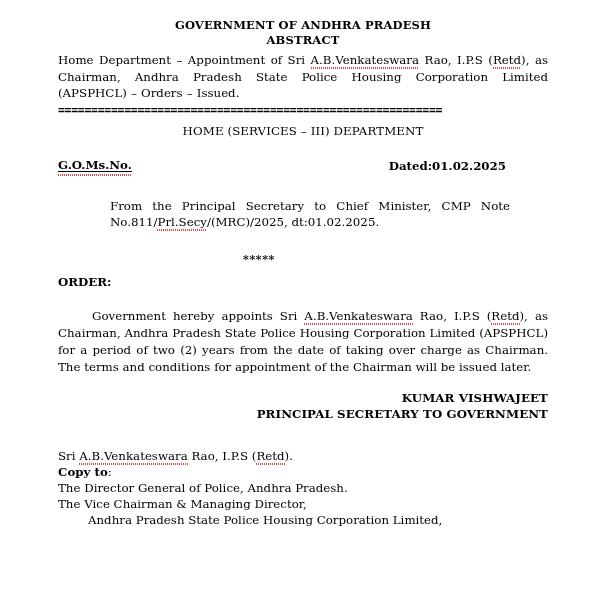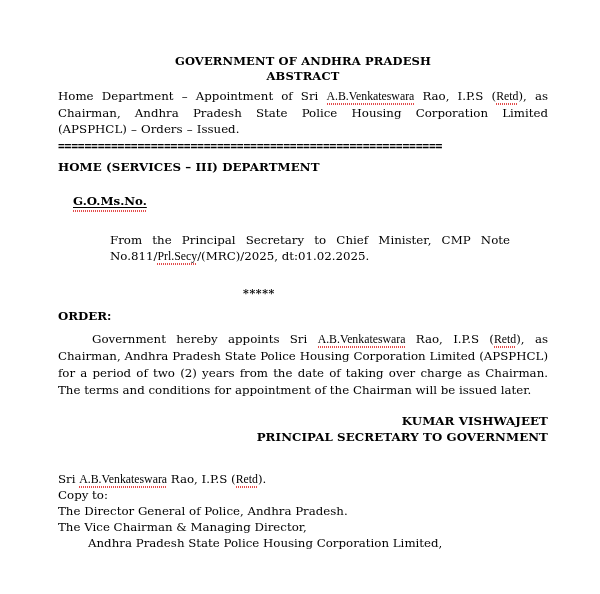--- a/index.html
+++ b/index.html
@@ -12,30 +12,30 @@
     height: 594px;
     font-family: "DejaVu Serif", "Liberation Serif", serif;
     color: #000000;
     -webkit-font-smoothing: antialiased;
   }
   .page {
     position: relative;
     width: 600px;
     height: 594px;
     box-sizing: border-box;
-    padding: 54px 52px 0 58px;
+    padding: 18px 52px 0 58px;
     overflow: hidden;
   }
   .col {
     width: 490px;
   }
 
   
   .ctr      { text-align: center; }
-  .bold     { font-weight: normal; }
+  .bold     { font-weight: bold; }
 
   .title {
     font-size: 11.5px;
     font-weight: bold;
     letter-spacing: .15px;
     line-height: 1.34;
   }
 
   .abstract-body {
     font-size: 11.8px;
@@ -52,39 +52,38 @@
     letter-spacing: -0.3px;
     margin-top: 3px;
     white-space: nowrap;
     overflow: hidden;
     font-family: "DejaVu Sans Mono", "Liberation Mono", monospace;
     font-weight: bold;
   }
 
   .dept {
     font-size: 11.8px;
-    font-weight: bold;
-    text-align: left;
+    font-weight: normal;
+    text-align: center;
     margin-top: 7px;
     letter-spacing: .1px;
   }
 
   
   .gorow {
     display: flex;
     margin-top: 20px;
     align-items: flex-start;
   }
   .gono {
     font-size: 11.8px;
     font-weight: bold;
     text-decoration: underline;
     text-underline-offset: 2px;
     position: relative;
-    margin-left: 15px;
   }
   .dated {
     margin-left: auto;
     margin-right: 42px;
     font-size: 11.8px;
     font-weight: bold;
     line-height: 1.36;
     white-space: nowrap;
   }
 
@@ -109,21 +108,21 @@
 
   .order-label {
     font-size: 11.8px;
     font-weight: bold;
     margin-top: 9px;
   }
 
   .order-body {
     font-size: 11.8px;
     line-height: 1.44;
-    margin-top: 8px;
+    margin-top: 19px;
     text-align: justify;
     text-align-last: left;
   }
   .indent { display: inline-block; width: 34px; }
 
   .byorder {
     font-size: 11.8px;
     text-align: center;
     margin-top: 18px;
     padding-right: 4px;
@@ -144,21 +143,20 @@
     line-height: 1.36;
     margin-top: 26px;
   }
   .tolist div { white-space: pre; }
   .ind1 { padding-left: 30px; }
 
   
   .sq {
     position: relative;
     white-space: nowrap;
-    font-family: Liberation Serif, serif;
   }
   .sq::after {
     content: "";
     position: absolute;
     left: 0;
     right: 0;
     bottom: -2px;
     height: 2px;
     background-image:
       linear-gradient(90deg, #e24b4b 50%, rgba(226,75,75,0) 50%);
@@ -197,20 +195,21 @@
 
     <div class="abstract-body"><span>Home Department – Appointment of Sri </span><span class="sq">A.B.Venkateswara</span><span> Rao, I.P.S (</span><span class="sq">Retd</span><span>), as Chairman, Andhra Pradesh State Police Housing Corporation Limited (APSPHCL) – Orders – Issued.</span></div>
 
     <div class="sep">==========================================================</div>
 
     <div class="dept">HOME (SERVICES – III) DEPARTMENT</div>
 
     <div class="gorow">
       <div class="gono sq-u">G.O.Ms.No.</div>
       <div class="dated">
+        <div>Dated:01.02.2025</div>
       </div>
     </div>
 
     <div class="refblock"><span>From the Principal Secretary to Chief Minister, CMP Note No.811/</span><span class="sq">Prl.Secy</span><span>/(MRC)/2025, dt:01.02.2025.</span></div>
 
     <div class="stars">*****</div>
 
     <div class="order-label">ORDER:</div>
 
     <div class="order-body"><span class="indent"></span><span>Government hereby appoints Sri </span><span class="sq">A.B.Venkateswara</span><span> Rao, I.P.S (</span><span class="sq">Retd</span><span>), as Chairman, Andhra Pradesh State Police Housing Corporation Limited (APSPHCL) for a period of two (2) years from the date of taking over charge as Chairman.  The terms and conditions for appointment of the Chairman will be issued later.</span></div>

